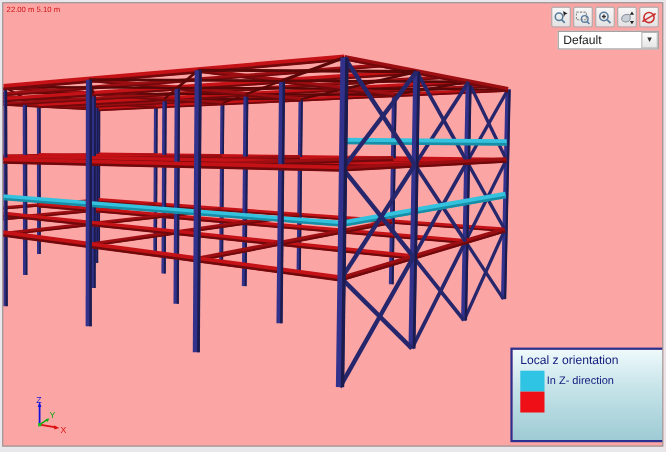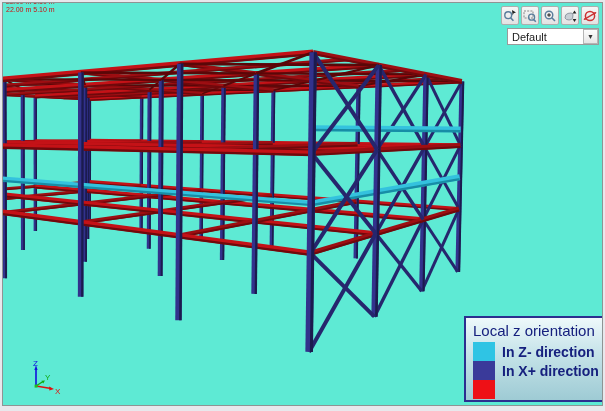--- a/index.html
+++ b/index.html
@@ -4,21 +4,21 @@
 <style>
   html,body{margin:0;padding:0;}
   #root{
     position:relative; width:605px; height:411px;
     background:#e8e8ec; overflow:hidden;
     font-family:"Liberation Sans", sans-serif;
     -webkit-font-smoothing:antialiased;
   }
   #canvas{
     position:absolute; left:2px; top:2px; width:599px; height:402px;
-    background:#5eead4; border:1px solid #8f9494; overflow:hidden;
+    background:#fca5a5; border:1px solid #8f9494; overflow:hidden;
   }
   #scene{position:absolute; left:0; top:0;}
   
   #dim-overlay{
     position:absolute; left:3px; top:-5px; color:#cc1111;
     font-size:7px; line-height:8px; white-space:pre; z-index:3;
   }
   
   #view-toolbar{
     position:absolute; right:3px; top:3px; display:flex; gap:2px; z-index:5;
@@ -45,25 +45,25 @@
   }
   #view-combo .combo-drop span{font-size:7px; color:#333; line-height:1;}
   
   #legend{
     position:absolute; left:461px; top:313px; width:141px; height:86px;
     border:2px solid #2b2f8f;
     background:linear-gradient(180deg,#eef9fb 0%,#c4e2e8 45%,#9ecbd4 100%);
     box-sizing:border-box; z-index:4;
   }
   #legend .legend-title{
-    color:#16207e; font-size:15px; padding:4px 0 3px 7px;
+    color:#16207e; font-size:11px; padding:4px 0 3px 7px;
   }
   .legend-row{display:flex; align-items:center; height:19px; padding-left:7px;}
   .legend-swatch{width:22px; height:19px; flex:0 0 22px;}
-  .legend-label{color:#16207e; font-size:14px; padding-left:7px; white-space:nowrap;font-weight:bold;}
+  .legend-label{color:#16207e; font-size:10px; padding-left:2px; white-space:nowrap;}
   
   #triad{position:absolute; left:22px; top:354px; z-index:3;}
 </style>
 </head>
 <body>
 <div id="root">
 
   <div id="canvas">
     <svg id="scene" width="599" height="402">
         <line x1="86.3" y1="220.2" x2="86.5" y2="96.0" stroke="#32328c" stroke-width="3.0"></line>
@@ -279,24 +279,20 @@
       </span>
     </div>
 
     <div id="legend">
       <div class="legend-title">Local z orientation</div>
       <div class="legend-row">
         <span class="legend-swatch" style="background: rgb(47, 196, 228);"></span>
         <span class="legend-label">In Z- direction</span>
       </div>
       <div class="legend-row">
-        <span class="legend-swatch" style="background: rgb(58, 58, 154);"></span>
-        <span class="legend-label">In X+ direction</span>
-      </div>
-      <div class="legend-row">
         <span class="legend-swatch" style="background: rgb(238, 16, 22);"></span>
       </div>
     </div>
 
     <svg id="triad" width="42" height="44" viewBox="0 0 42 44">
       <text x="8" y="9" font-size="8" fill="#1111dd">Z</text>
       <line x1="11" y1="11" x2="11" y2="29" stroke="#1111dd" stroke-width="1.6"></line>
       <polygon points="11,8 9.4,13 12.6,13" fill="#1111dd"></polygon>
       <line x1="11" y1="29" x2="26" y2="31.5" stroke="#dd1111" stroke-width="1.6"></line>
       <polygon points="29,32 24,29.6 24.4,33.4" fill="#dd1111"></polygon>

